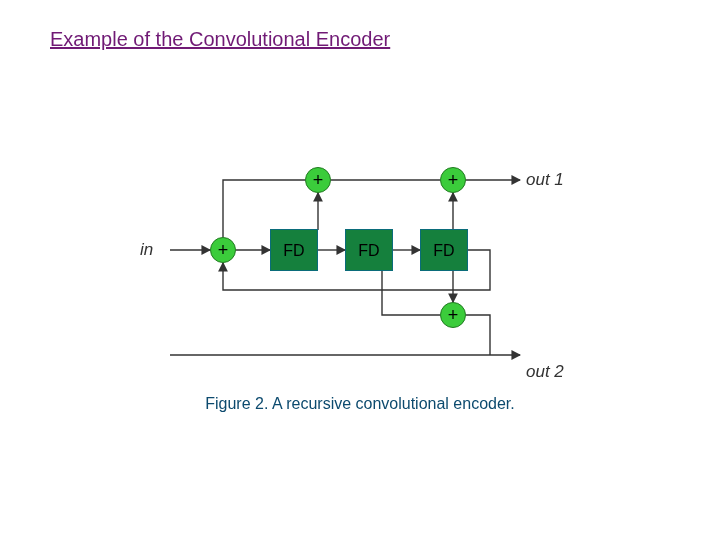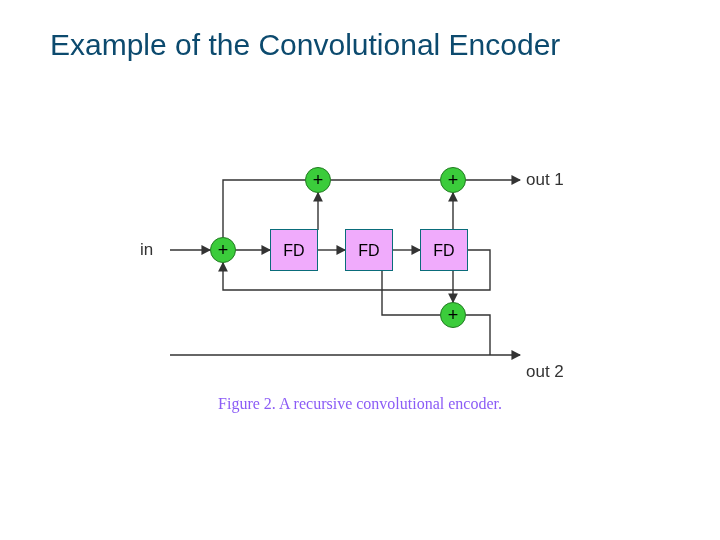--- a/index.html
+++ b/index.html
@@ -8,22 +8,23 @@
     height: 540px;
     background: #ffffff;
     font-family: Arial, Helvetica, sans-serif;
     position: relative;
     overflow: hidden;
   }
   .title {
     position: absolute;
     top: 28px;
     left: 50px;
-    font-size: 30px;
-    color: #0c4a6e;
+    font-size: 20px;
+    color: #701a75;
+    text-decoration: underline;
   }
   .diagram {
     position: absolute;
     top: 140px;
     left: 150px;
     width: 420px;
     height: 230px;
   }
   .node-adder {
     position: absolute;
@@ -34,40 +35,40 @@
     border: 1px solid #1f7a1f;
     color: #000;
     text-align: center;
     font-size: 18px;
     line-height: 24px;
   }
   .fd-box {
     position: absolute;
     width: 48px;
     height: 42px;
-    background: #f0abfc;
+    background: #15803d;
     border: 1px solid #0a6c7a;
     text-align: center;
     line-height: 42px;
     font-size: 16px;
     color: #000;
   }
   .lbl {
     position: absolute;
+    font-style: italic;
     font-size: 17px;
     color: #333;
   }
   .caption {
     position: absolute;
     top: 395px;
     width: 720px;
     text-align: center;
     font-size: 16px;
-    color: #8b5cf6;
-    font-family: Liberation Serif, serif;
+    color: #0c4a6e;
   }
   svg.wires {
     position: absolute;
     top: 0;
     left: 0;
     width: 420px;
     height: 230px;
     overflow: visible;
   }
   .wire { stroke: #333; stroke-width: 1.4; fill: none; }

